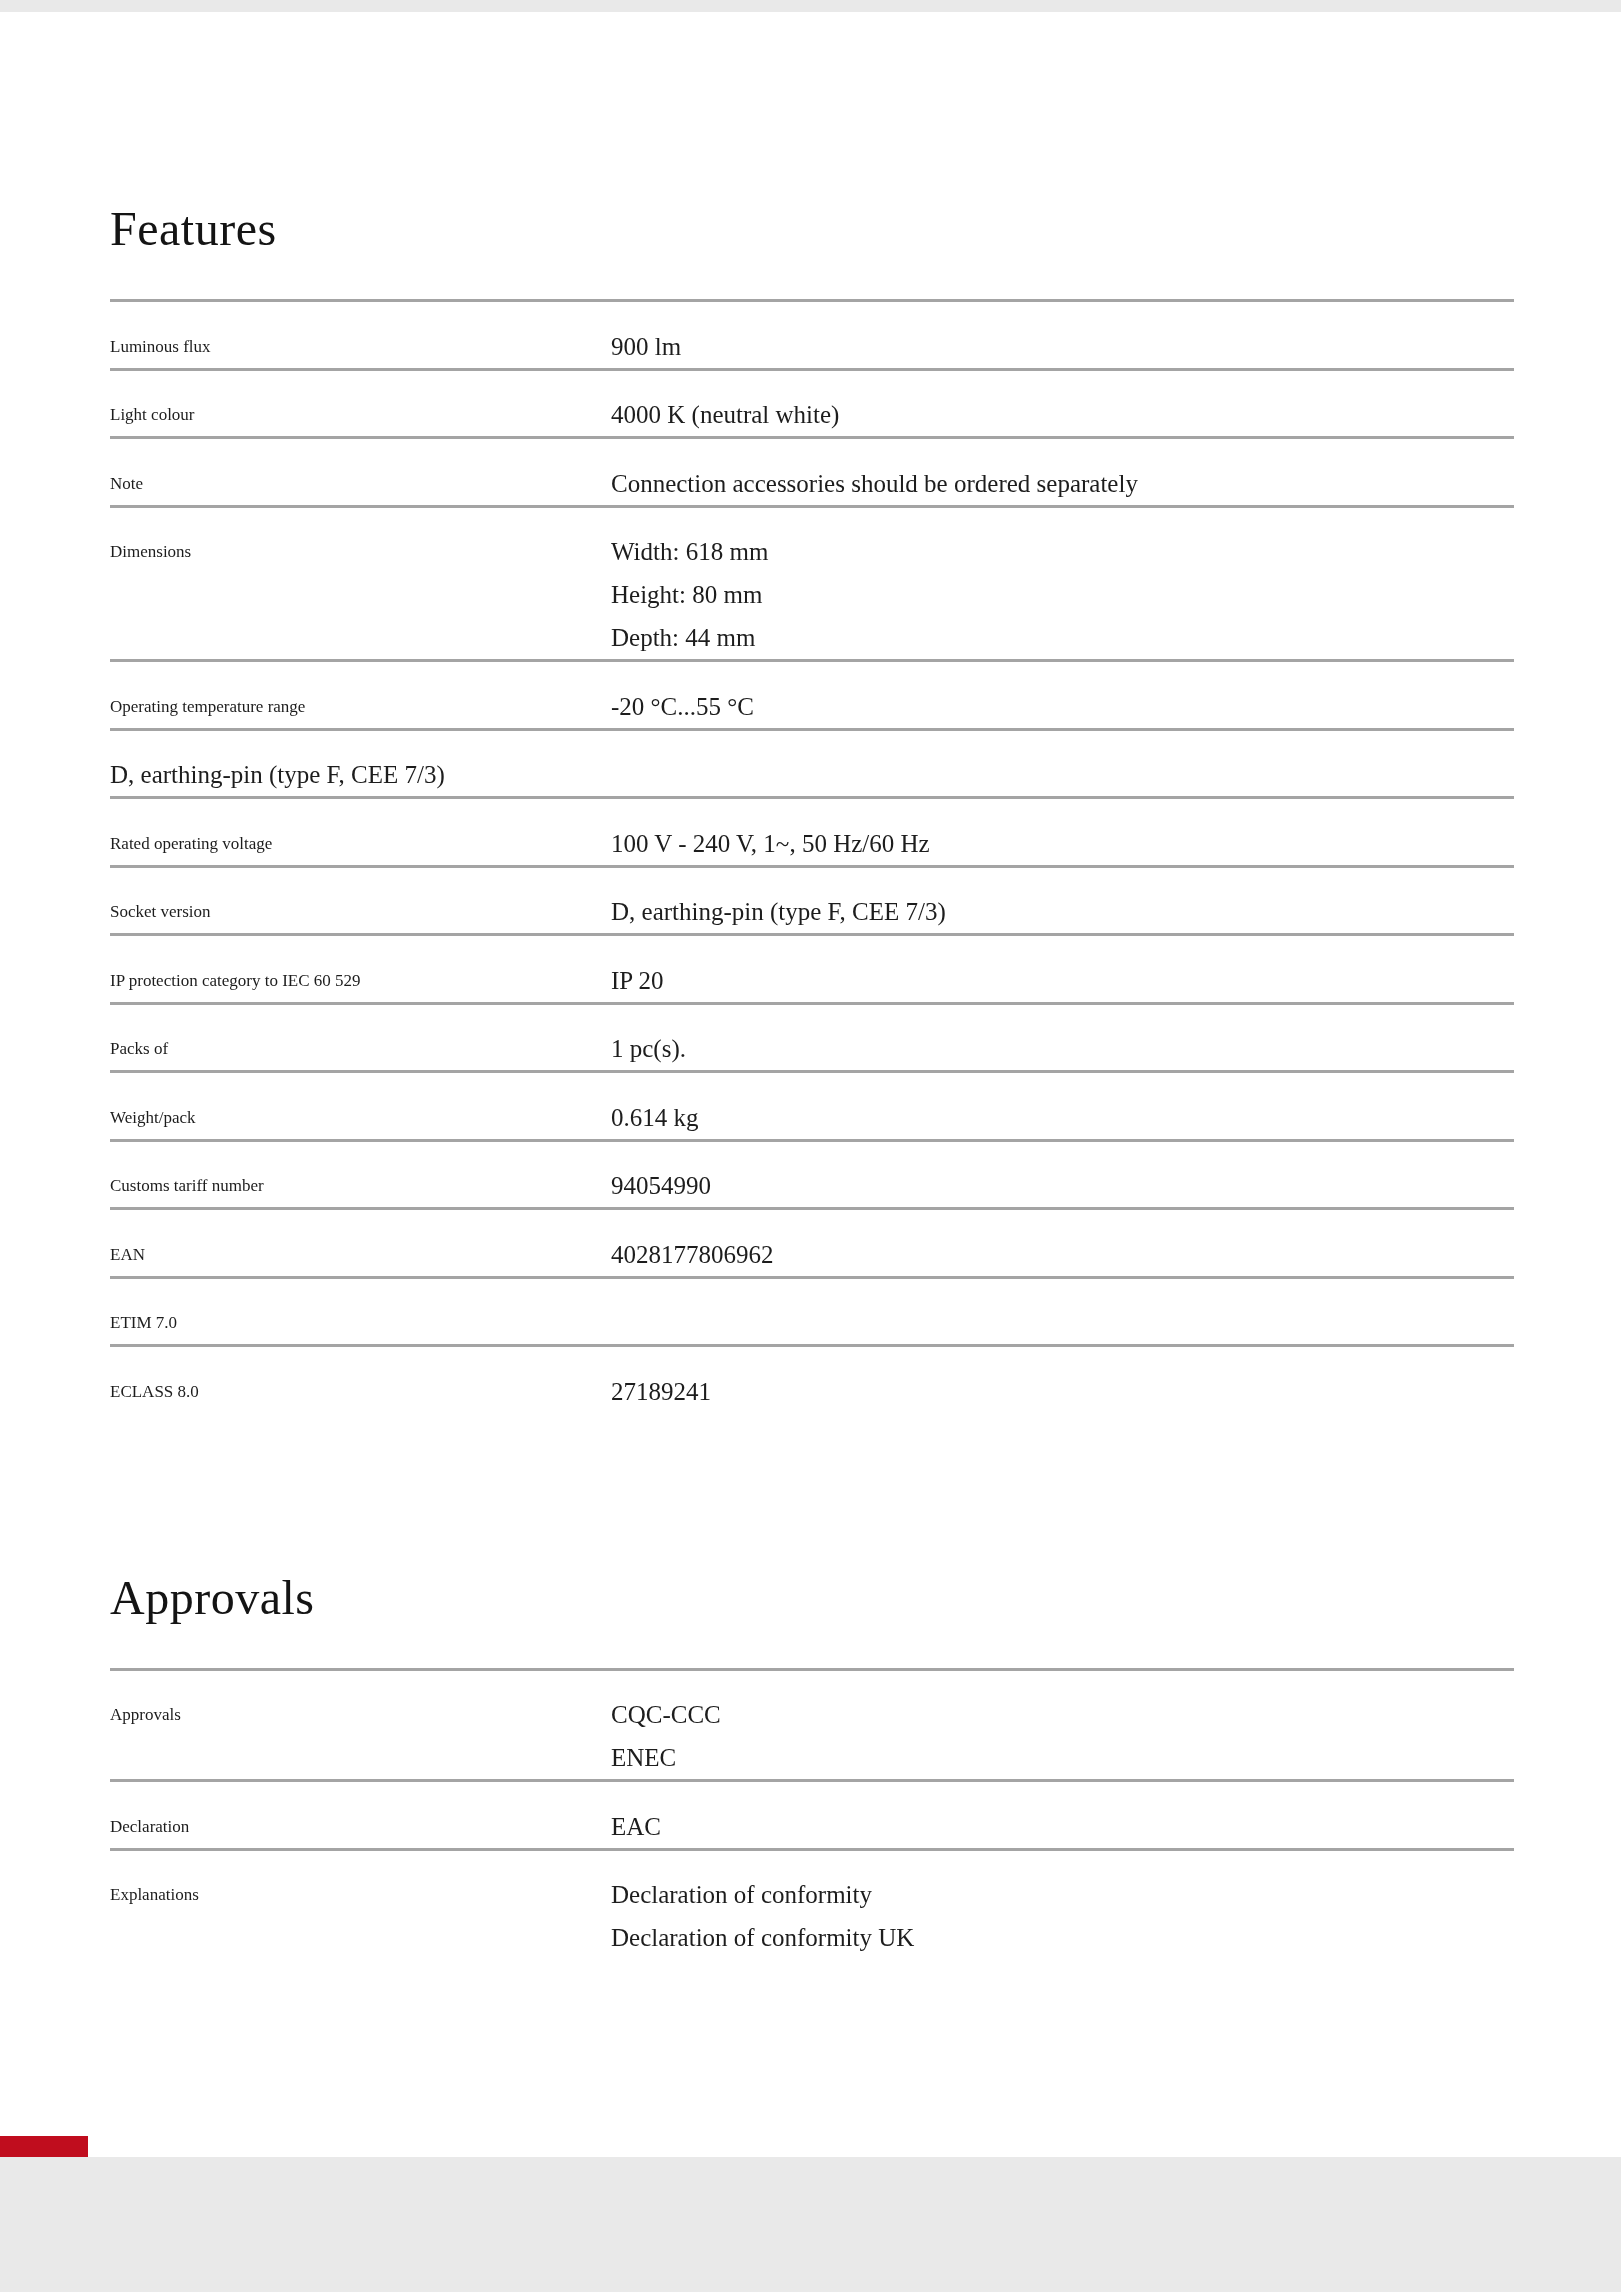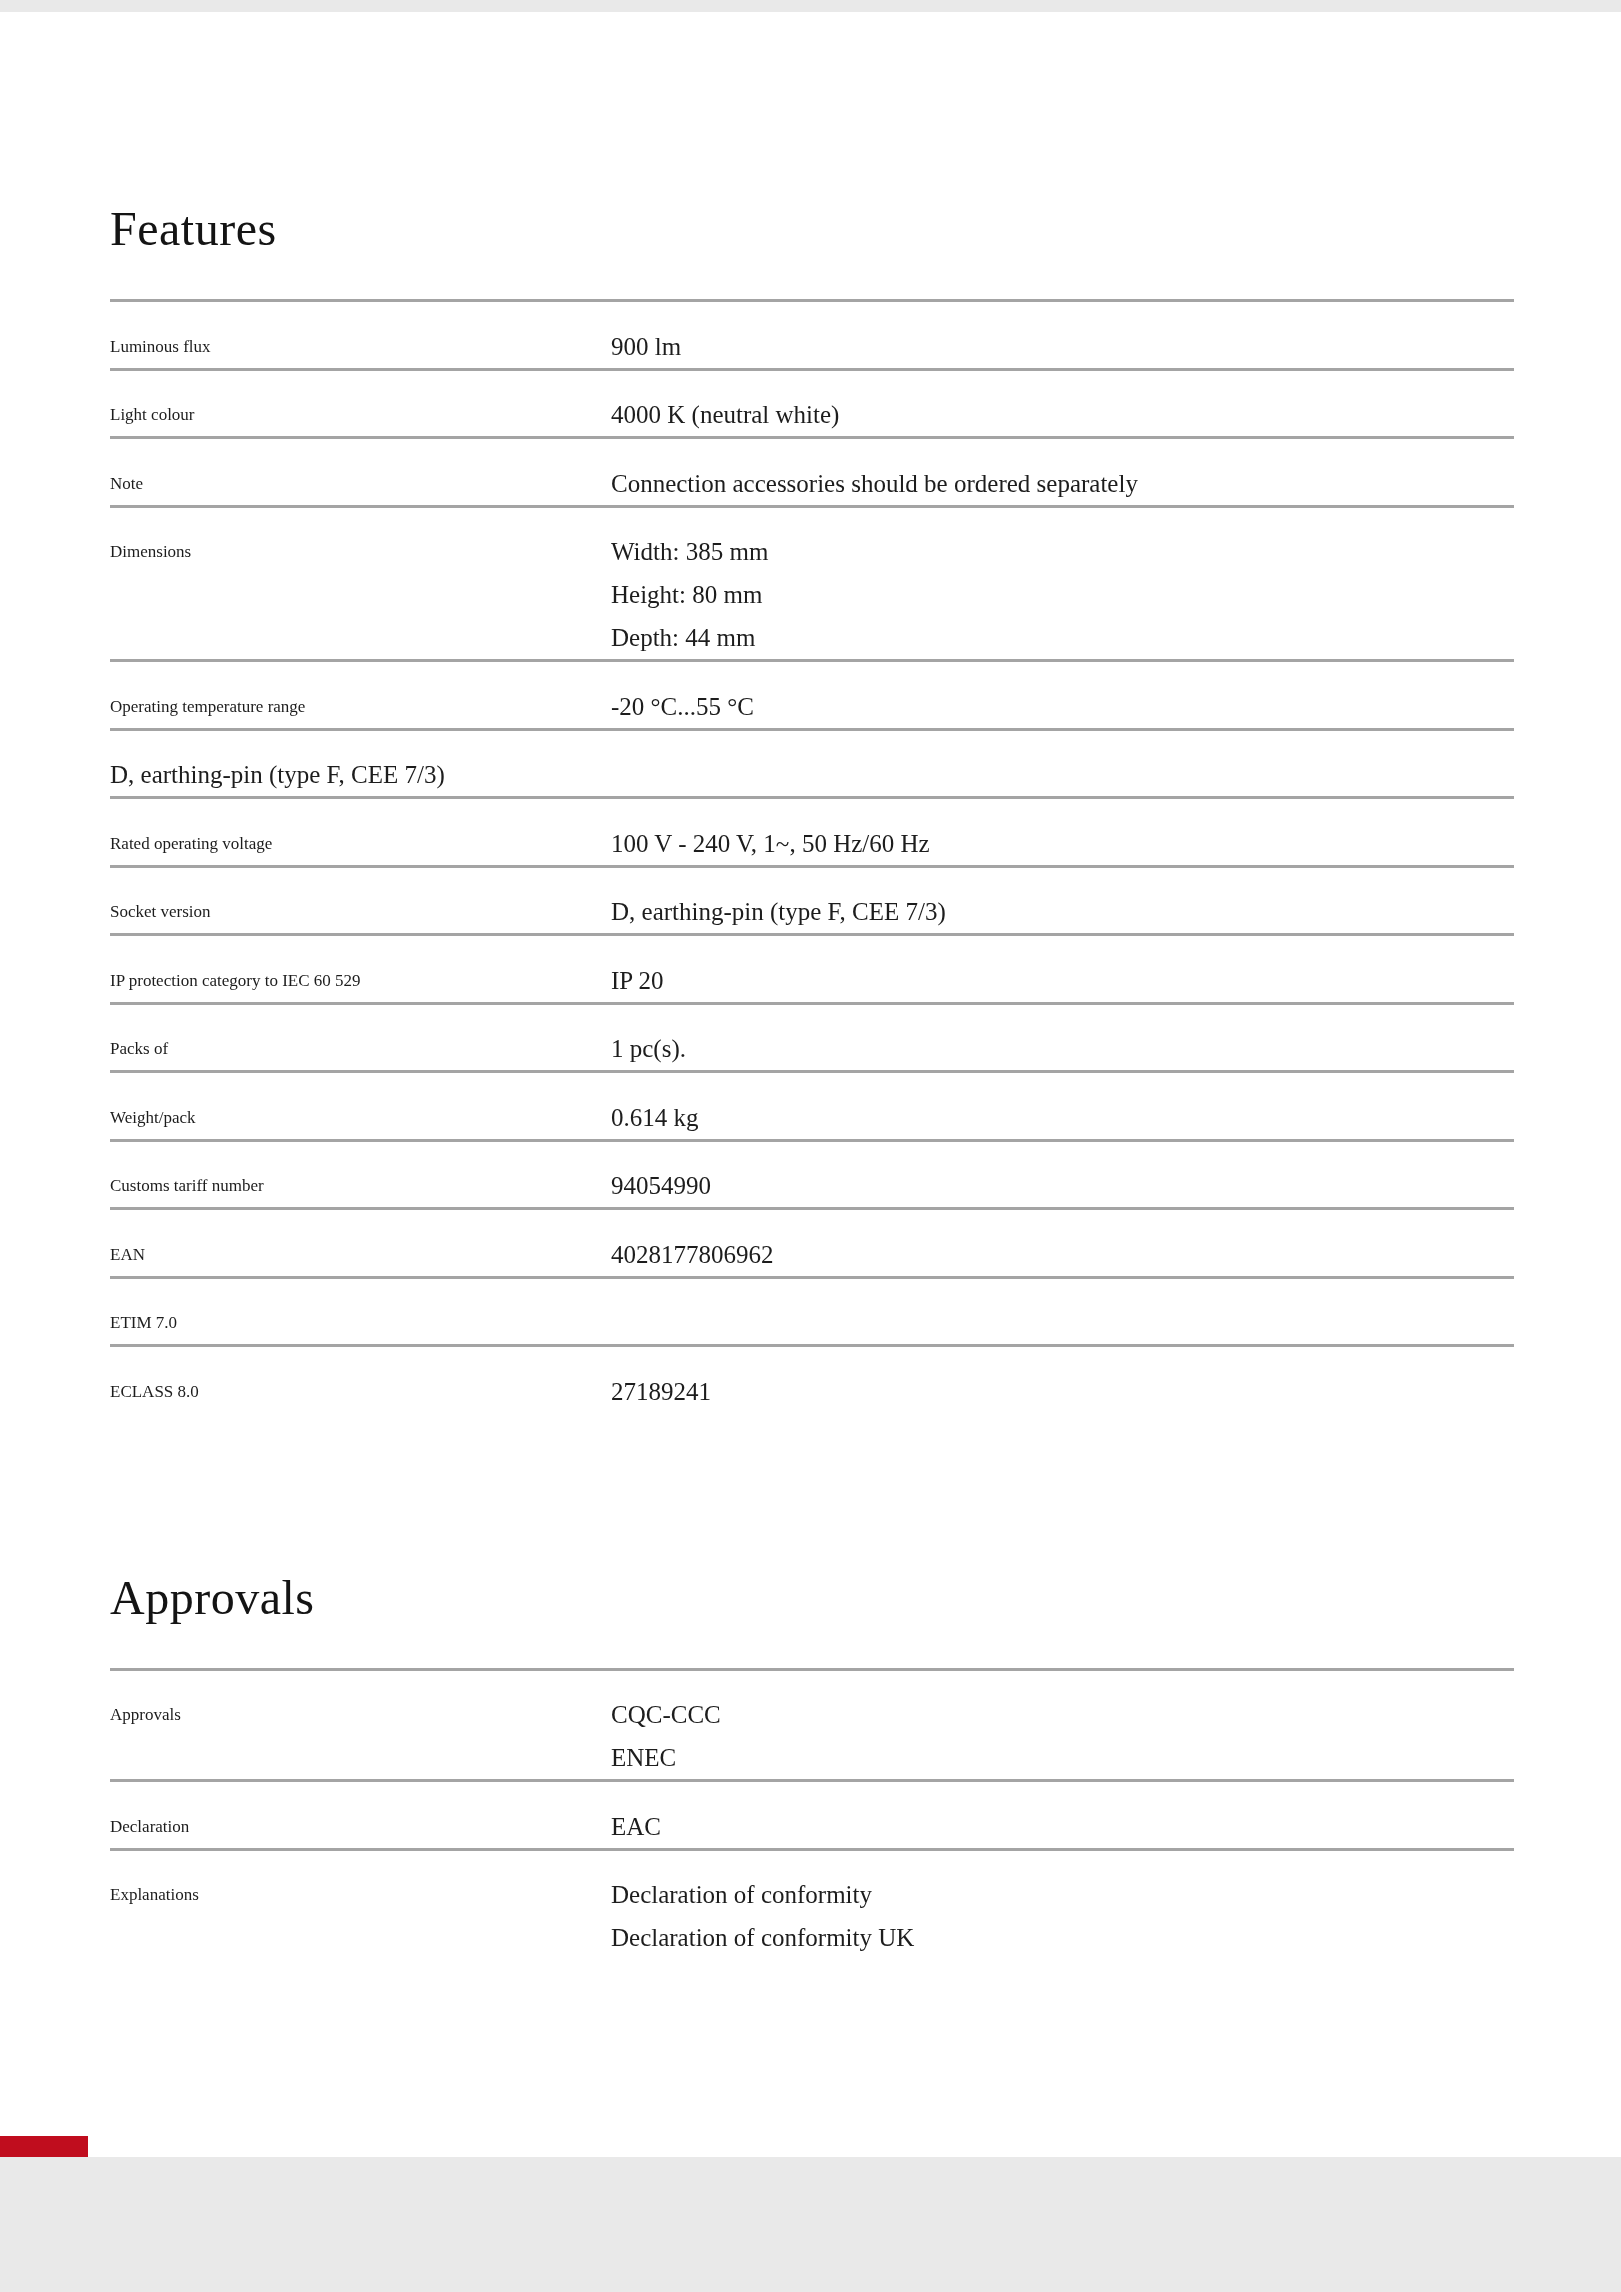--- a/index.html
+++ b/index.html
@@ -98,21 +98,21 @@
     <div class="spec-row">
       <div class="spec-label">Note</div>
       <div class="spec-value">
               <div class="spec-value-line">Connection accessories should be ordered separately</div>
             </div>
     </div>
 
     <div class="spec-row">
       <div class="spec-label">Dimensions</div>
       <div class="spec-value">
-              <div class="spec-value-line">Width: 385 mm</div>
+              <div class="spec-value-line">Width: 618 mm</div>
               <div class="spec-value-line">Height: 80 mm</div>
               <div class="spec-value-line">Depth: 44 mm</div>
             </div>
     </div>
 
     <div class="spec-row">
       <div class="spec-label">Operating temperature range</div>
       <div class="spec-value">
               <div class="spec-value-line">-20 °C...55 °C</div>
             </div>

